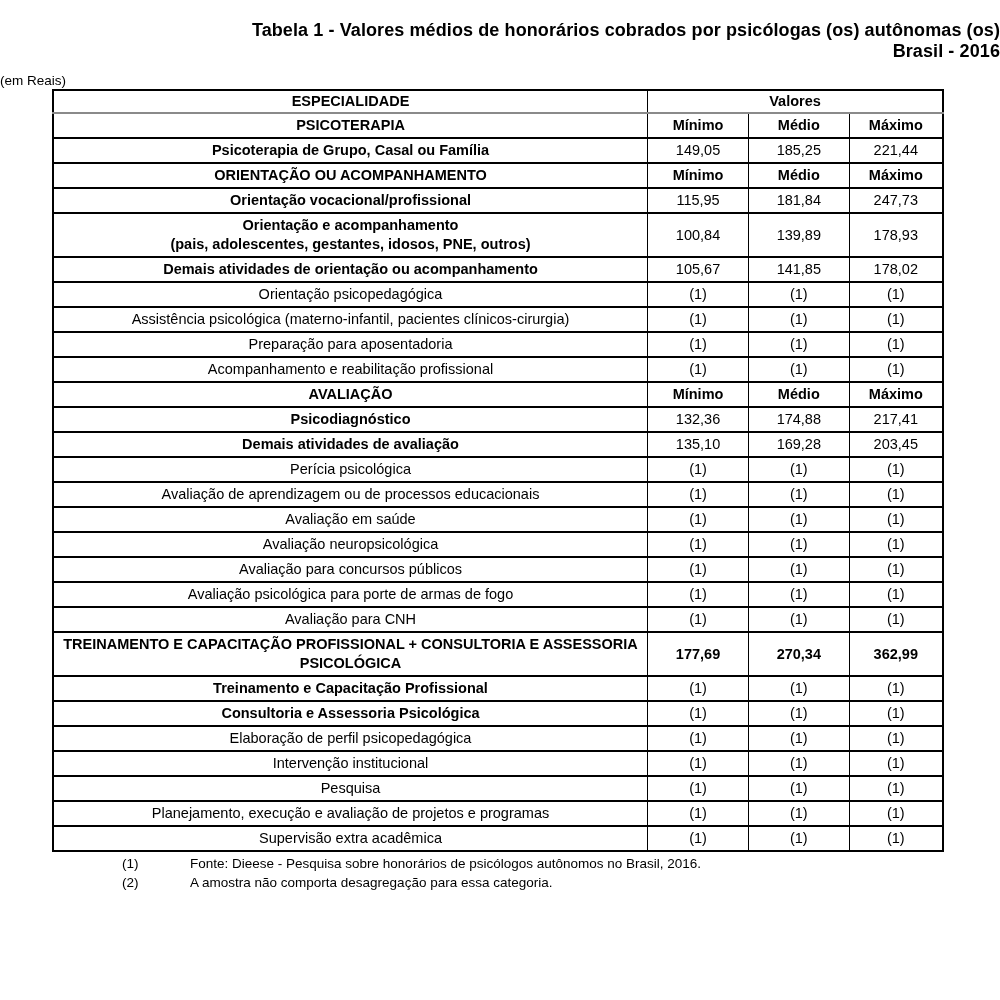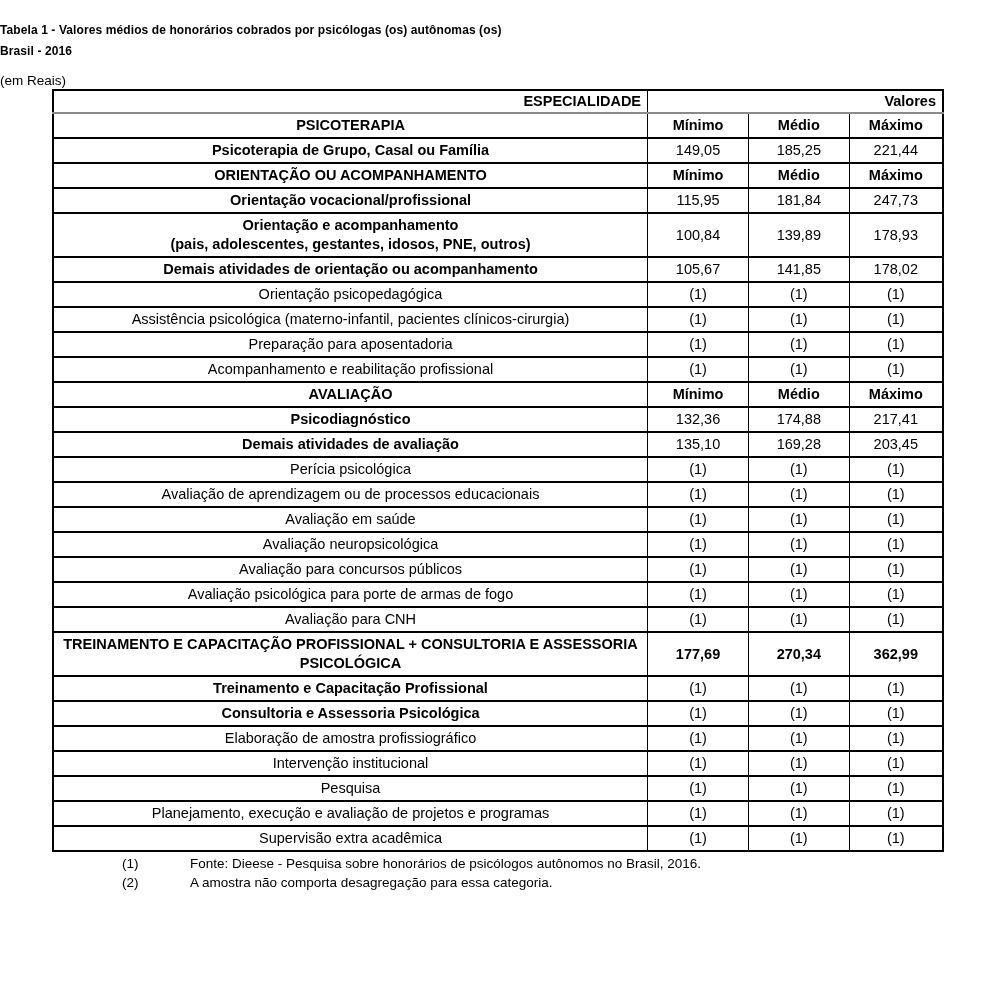--- a/index.html
+++ b/index.html
@@ -10,23 +10,23 @@
     font-family: "Liberation Sans", sans-serif;
   }
   .page {
     width: 1000px;
     height: 1000px;
     box-sizing: border-box;
     padding-top: 20px;
     background: #ffffff;
   }
   .title {
-    text-align: left;
+    text-align: right;
     font-weight: bold;
-    font-size: 12px;
+    font-size: 18px;
     line-height: 21px;
     letter-spacing: 0.1px;
   }
   .currency-note {
     padding-right: 74px;
     font-size: 13.5px;
     margin-top: 11px;
     margin-bottom: 1px;
   }
   table.fees {
@@ -44,21 +44,21 @@
     font-size: 14.5px;
     line-height: 19px;
     padding: 2px 6px;
     overflow: hidden;
   }
   table.fees {
     border: 2px solid #000;
   }
   table.fees thead th {
     font-weight: bold;
-    text-align: right;
+    text-align: center;
     padding: 1px 6px;
     border-bottom-color: #8a8a8a;
   }
   td.label-cell {
     text-align: center;
     padding-left: 7px;
   }
   td.value-cell {
     text-align: center;
   }
@@ -232,21 +232,21 @@
           <td class="value-cell">(1)</td>
           <td class="value-cell">(1)</td>
         </tr>
         <tr class="bold">
           <td class="label-cell">Consultoria e Assessoria Psicológica</td>
           <td class="value-cell">(1)</td>
           <td class="value-cell">(1)</td>
           <td class="value-cell">(1)</td>
         </tr>
         <tr class="regular">
-          <td class="label-cell">Elaboração de amostra profissiográfico</td>
+          <td class="label-cell">Elaboração de perfil psicopedagógica</td>
           <td class="value-cell">(1)</td>
           <td class="value-cell">(1)</td>
           <td class="value-cell">(1)</td>
         </tr>
         <tr class="regular">
           <td class="label-cell">Intervenção institucional</td>
           <td class="value-cell">(1)</td>
           <td class="value-cell">(1)</td>
           <td class="value-cell">(1)</td>
         </tr>

